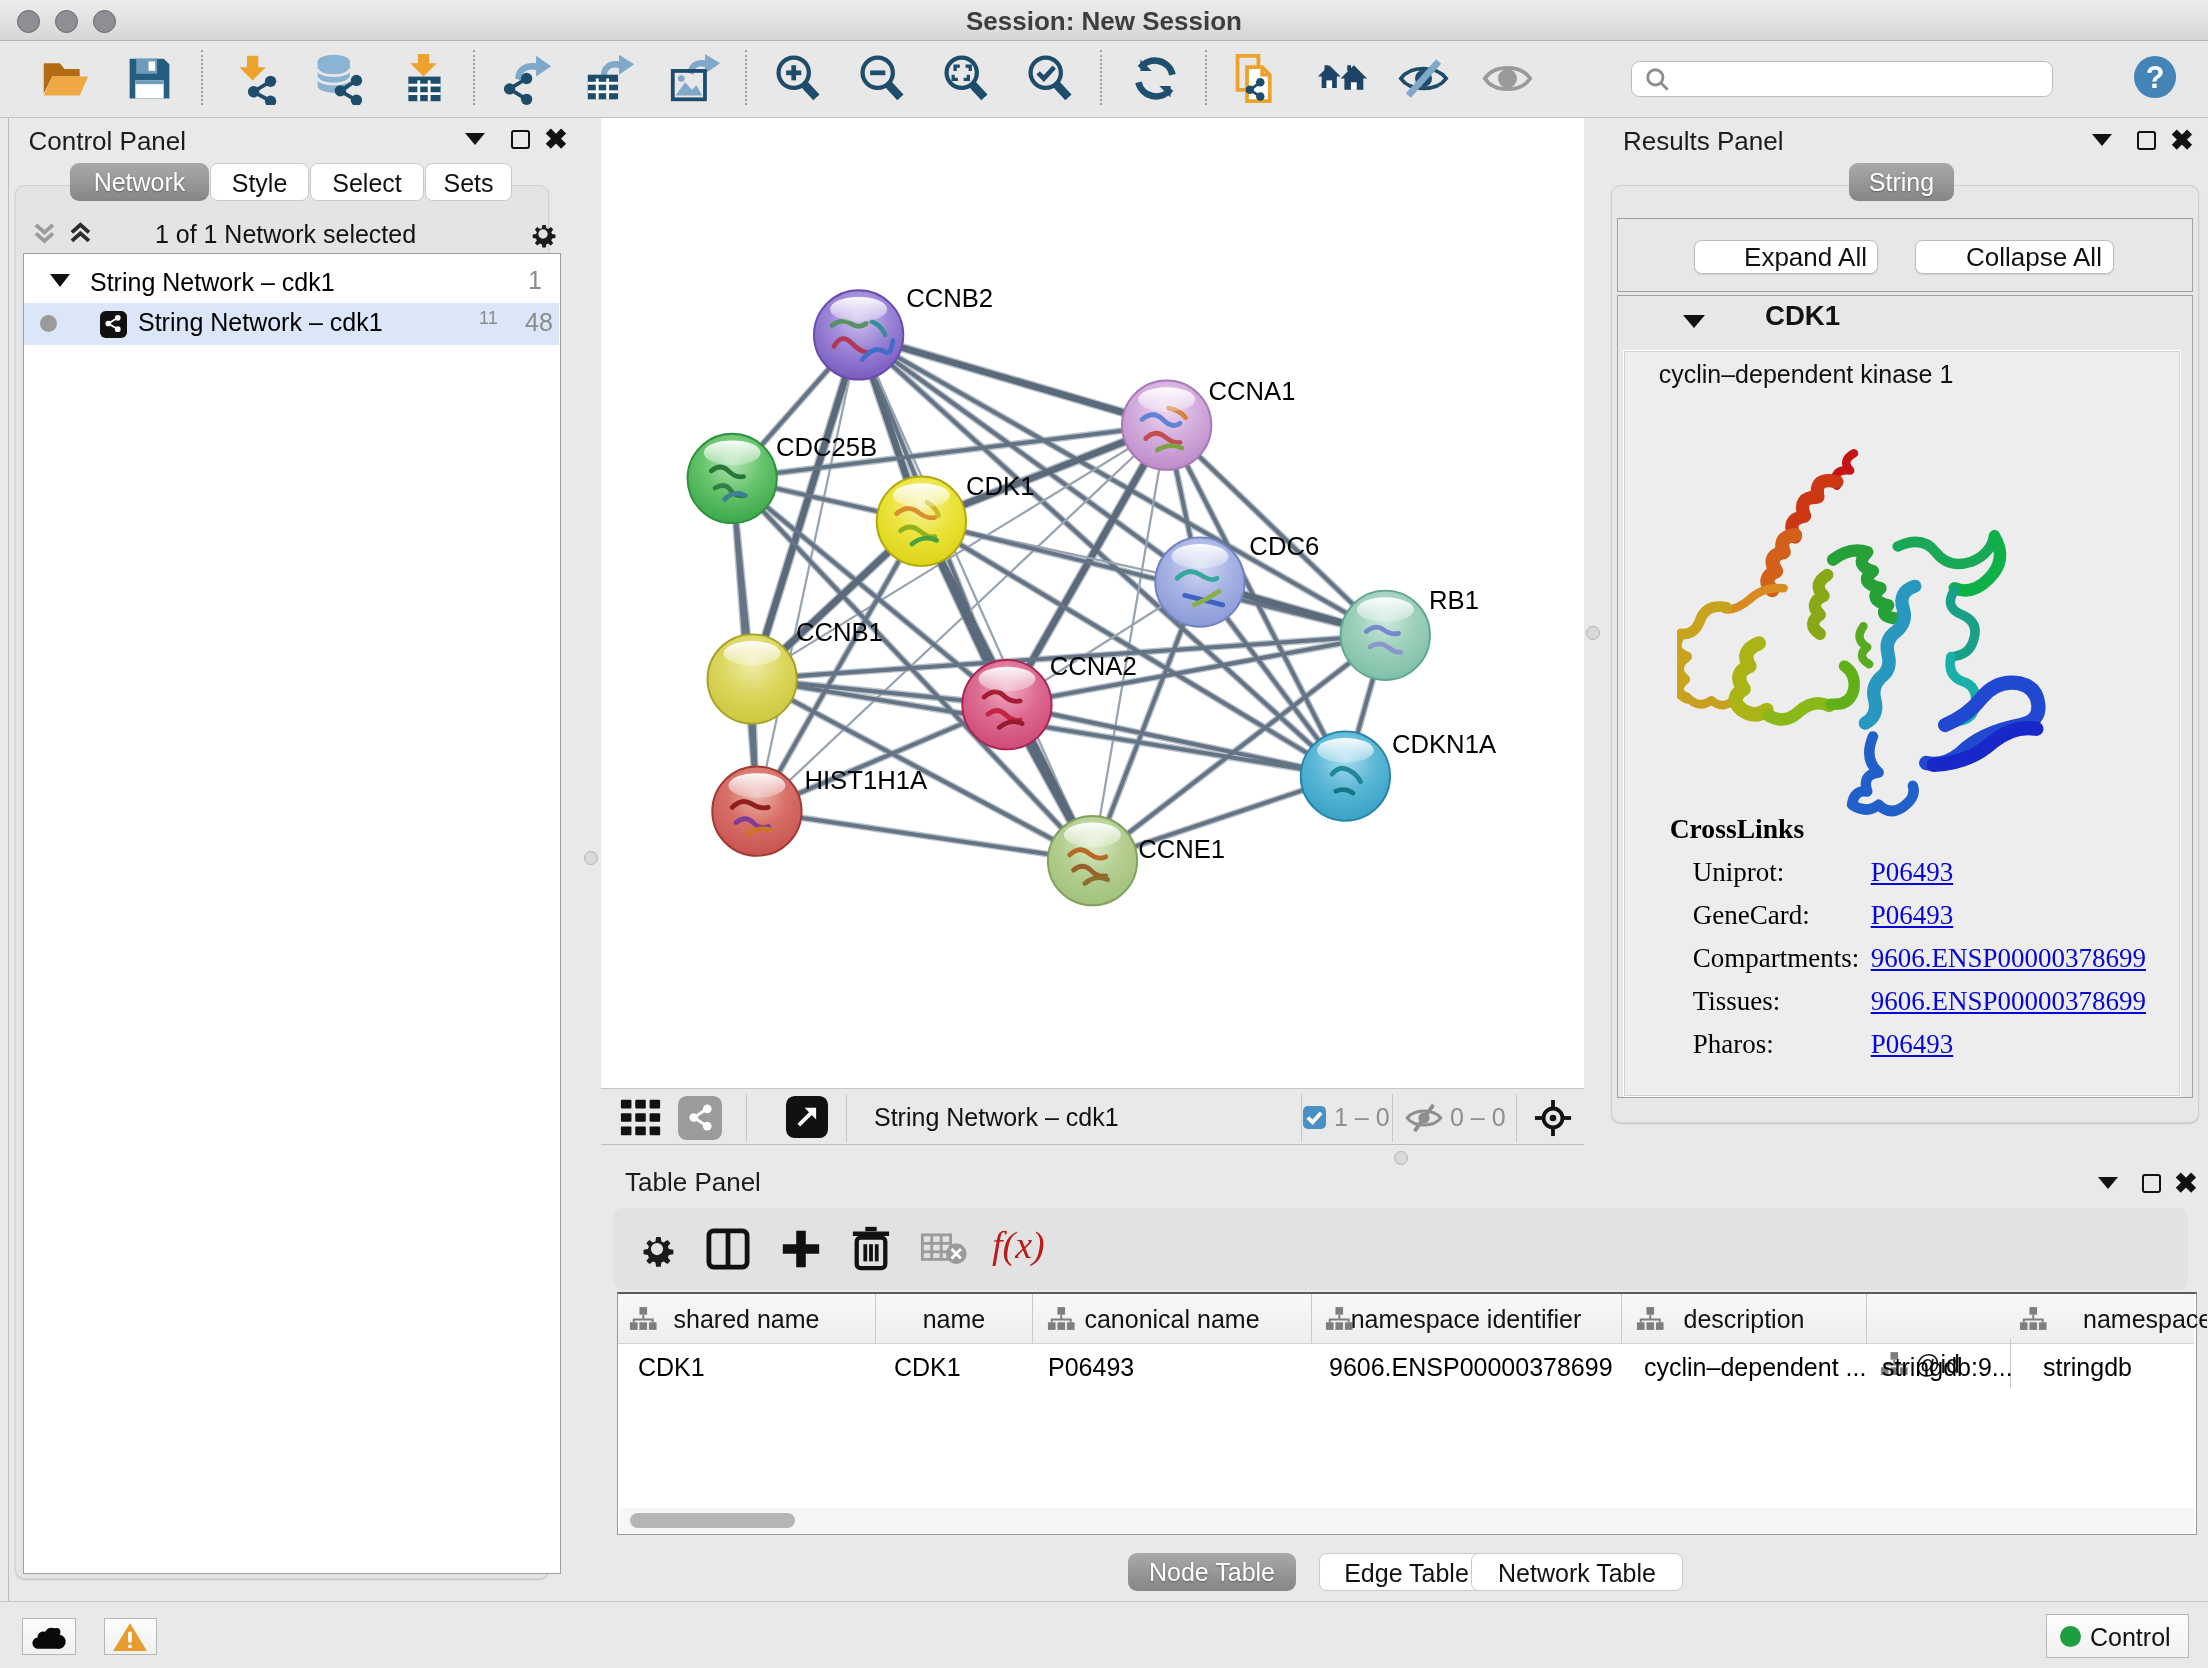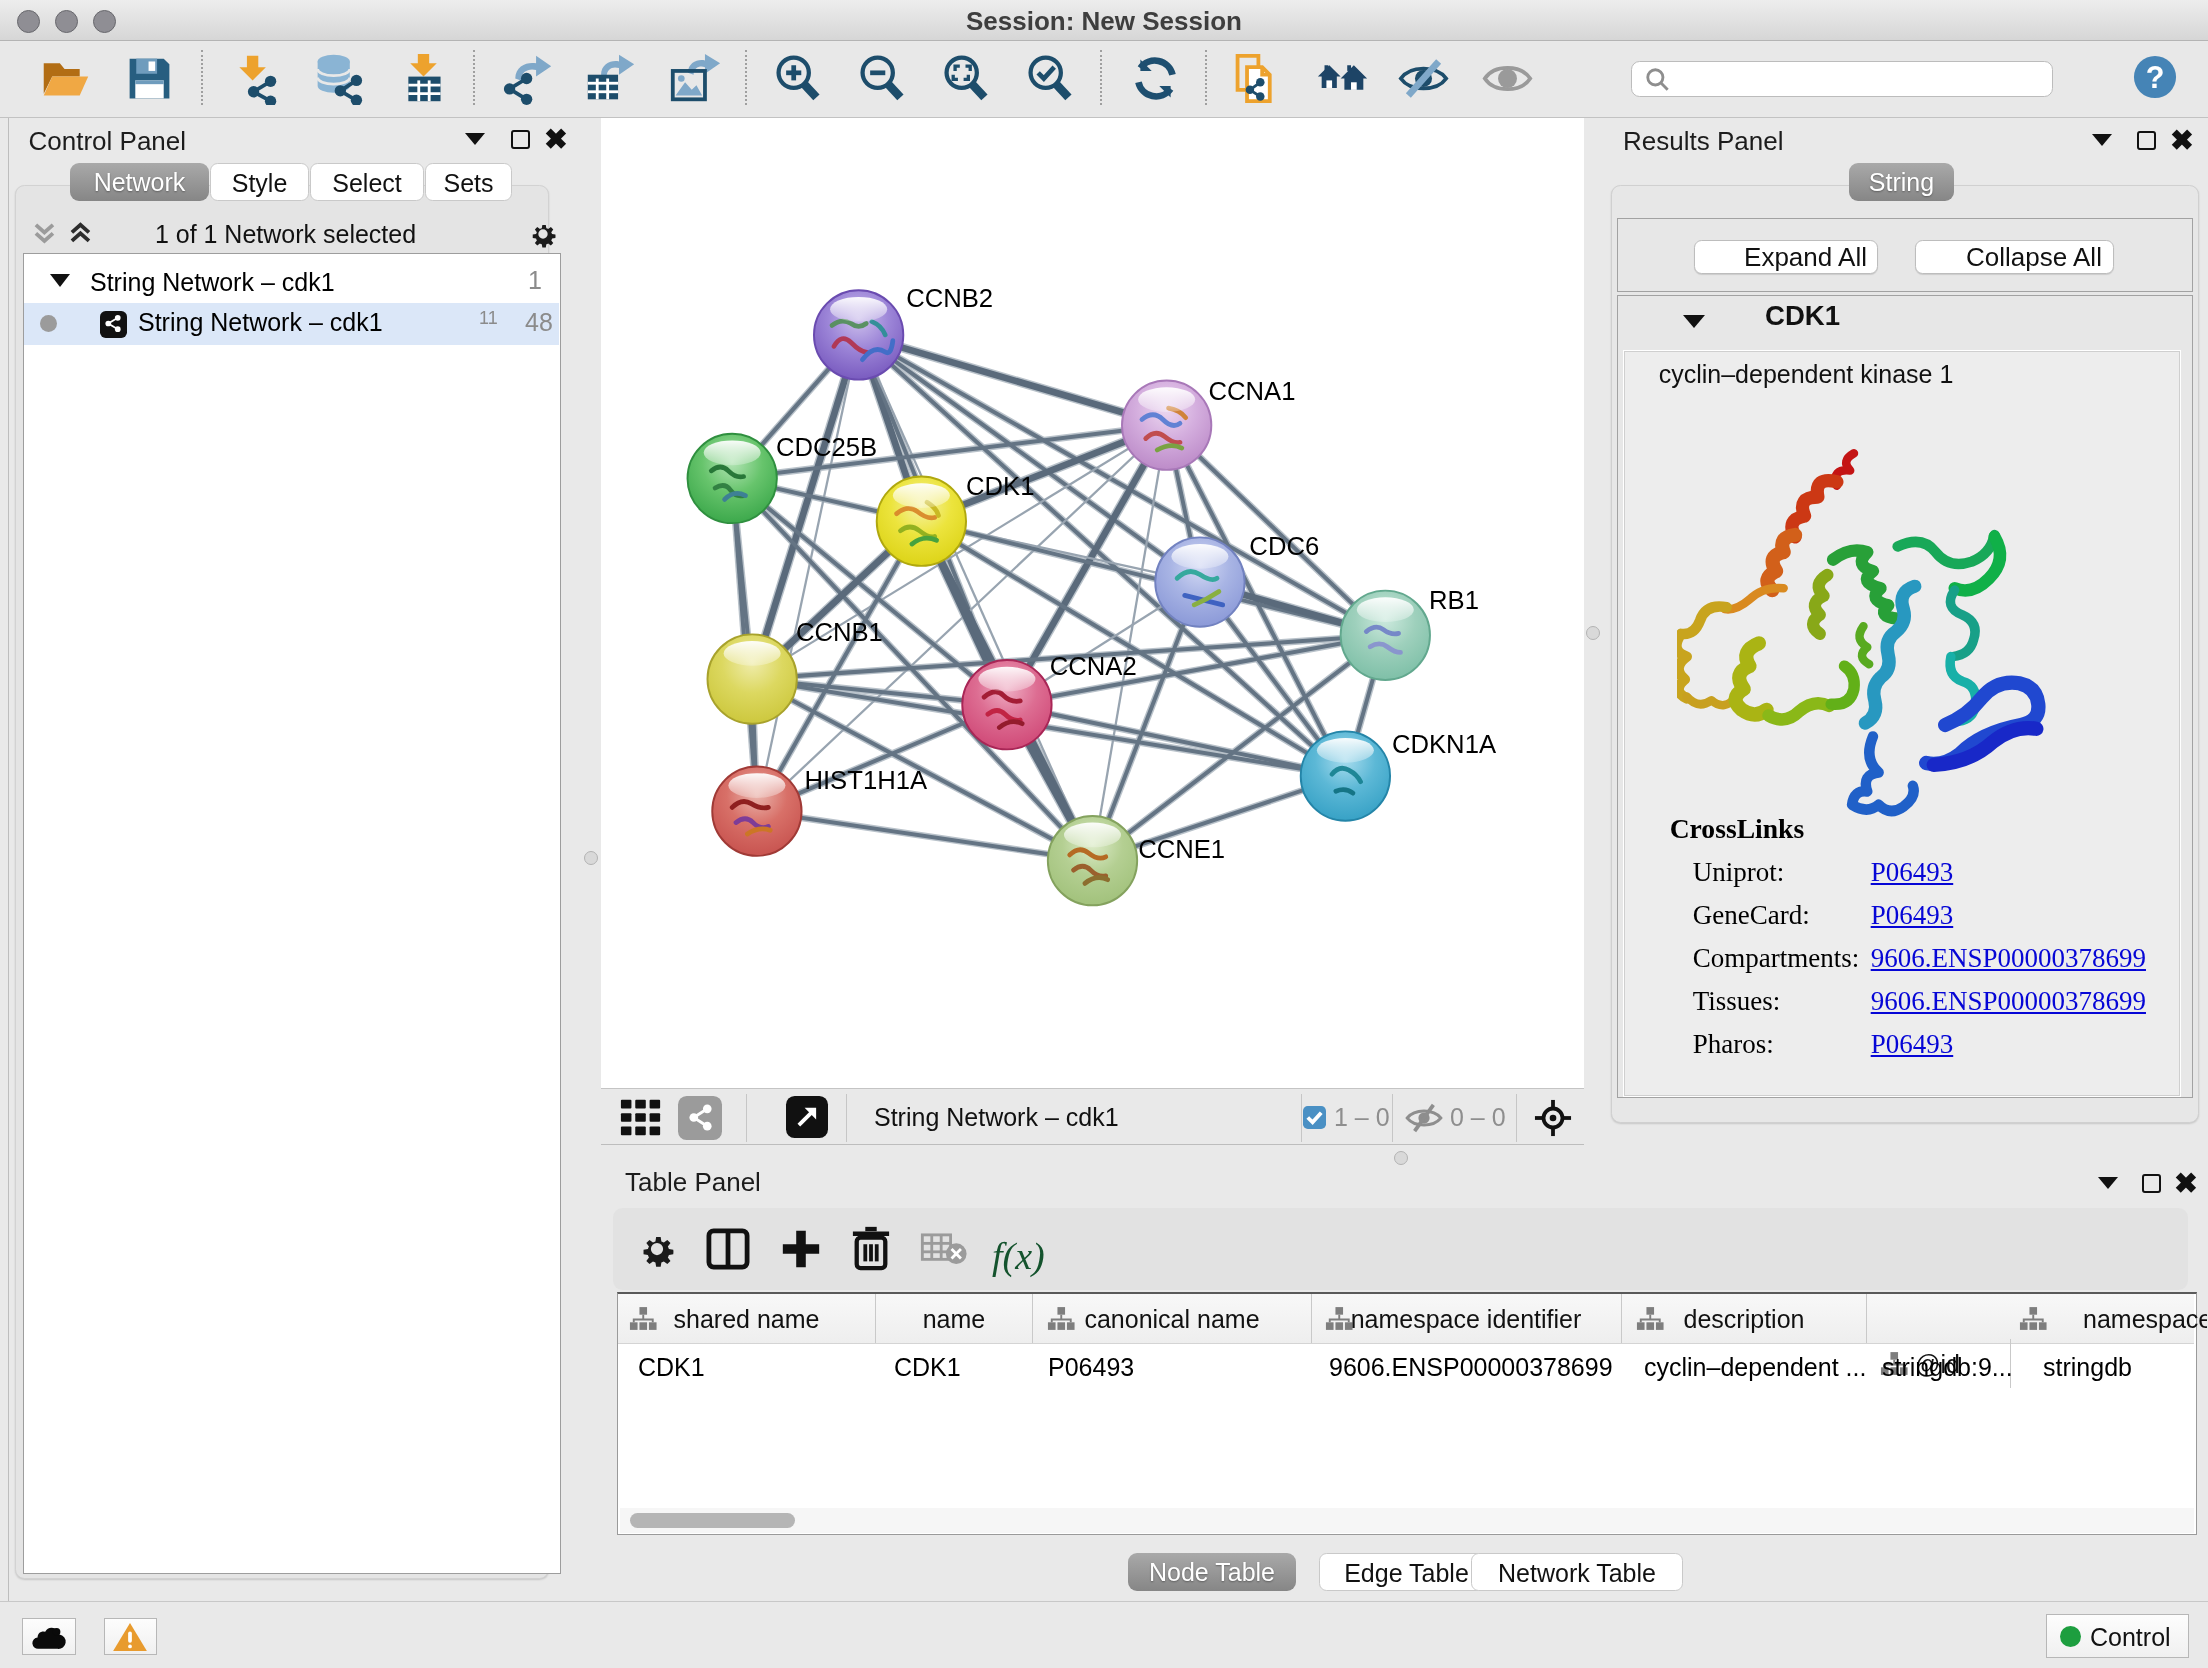--- a/index.html
+++ b/index.html
@@ -760,21 +760,21 @@
     <g fill="none" stroke="#9b9b9b" stroke-width="3">
       <rect x="2" y="2" width="30" height="26"></rect>
       <line x1="2" y1="11" x2="32" y2="11"></line>
           <line x1="2" y1="20" x2="32" y2="20"></line>
       <line x1="12" y1="2" x2="12" y2="28"></line>
           <line x1="22" y1="2" x2="22" y2="28"></line>
     </g>
     <circle cx="38" cy="22" r="11" fill="#9b9b9b"></circle>
     <path d="M33 17 l10 10 M43 17 l-10 10" stroke="#fff" stroke-width="3"></path>
   </svg>
-  <div style="position:absolute;left:379px;top:26px;font-size:38px;font-style:italic;color:#14532d;font-family:'Liberation Serif',serif;">f(x)</div>
+  <div style="position:absolute;left:379px;top:15px;font-size:38px;font-style:italic;color:#b91c1c;font-family:'Liberation Serif',serif;">f(x)</div>
 </div>
 <div class="abs" id="tp-table">
   <div id="tp-header">
     <div class="hcell" style="left:0;width:258px;">
           <svg class="hicon" style="left:10.5px" width="28.5" height="23" viewBox="0 0 30 24">
             <g fill="#7e7e7e">
               <rect x="11" y="0" width="8" height="8"></rect>
               <rect x="1" y="16" width="8" height="8"></rect>
               <rect x="11" y="16" width="8" height="8"></rect>
               <rect x="21" y="16" width="8" height="8"></rect>

